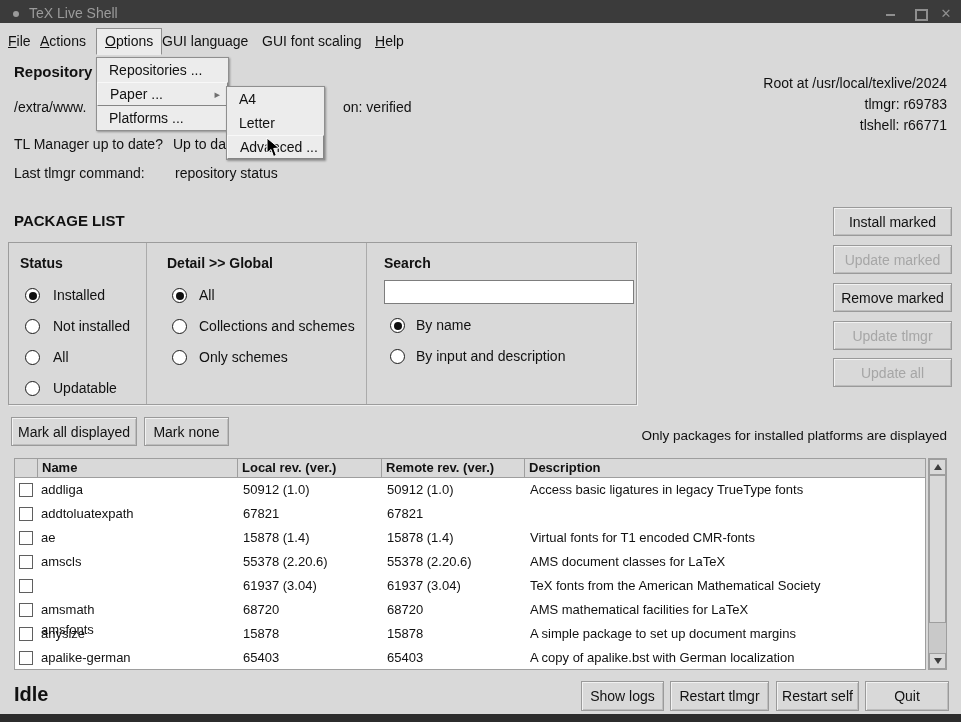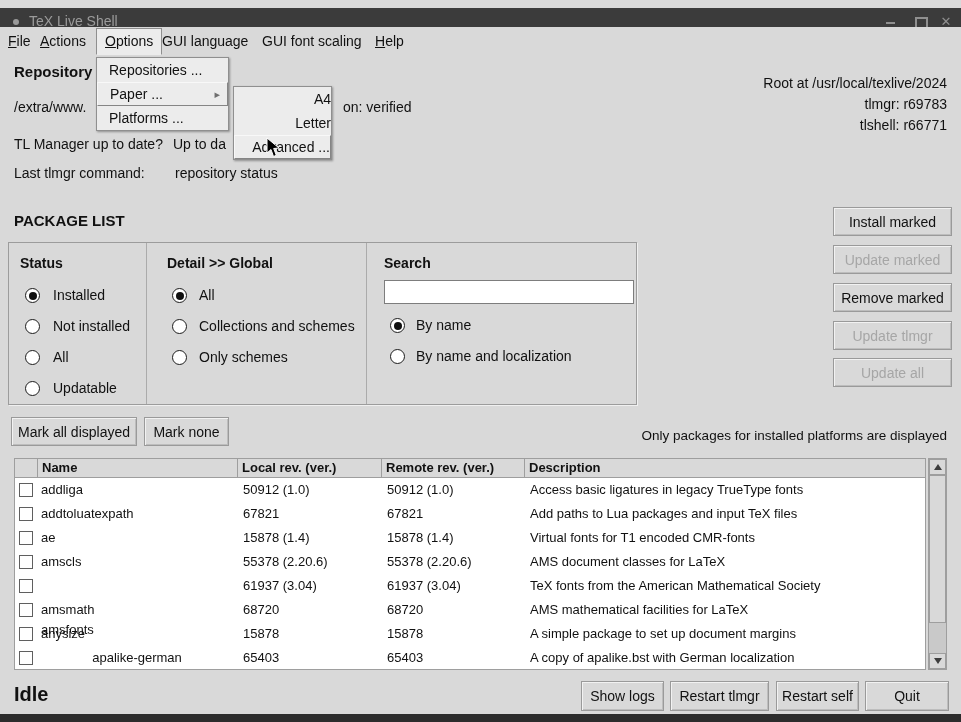--- a/index.html
+++ b/index.html
@@ -5,21 +5,21 @@
   html,body{margin:0;padding:0;background:#2c2c2c;}
   .window{
     position:relative;width:961px;height:722px;overflow:hidden;
     background:#d9d9d9;font-family:"Liberation Sans","DejaVu Sans",sans-serif;
     color:#111;font-size:14px;
   }
   .abs{position:absolute;}
   .bold{font-weight:bold;}
 
   
-  .titlebar{position:absolute;left:0;top:0;width:961px;height:23px;background:#3b3b3b;margin-top:8px;}
+  .titlebar{position:absolute;left:0;top:0;width:961px;height:23px;background:#3b3b3b;}
   .title-dot{position:absolute;left:13px;top:11px;width:6px;height:6px;border-radius:50%;background:#9a9a9a;}
   .title-text{position:absolute;left:29px;top:0;line-height:27px;color:#9b9b9b;font-size:14px;}
   .winbtn{position:absolute;top:0;width:24px;height:27px;color:#8f8f8f;text-align:center;line-height:27px;}
   .min-bar{position:absolute;left:8px;top:14px;width:9px;height:2px;background:#8f8f8f;}
   .max-box{position:absolute;left:7px;top:9px;width:9px;height:8px;border:2px solid #8f8f8f;}
   .close-x{font-size:13px;font-weight:bold;}
 
   
   .menubar{position:absolute;left:0;top:27px;width:961px;height:28px;background:#d9d9d9;}
   .mb-item{position:absolute;top:0;height:28px;line-height:28px;font-size:14px;display:inline-block;}
@@ -143,21 +143,21 @@
     <span class="radio" style="left:163px;top:76px;"></span>
     <span class="rlabel" style="left:190px;top:75px;">Collections and schemes</span>
     <span class="radio" style="left:163px;top:107px;"></span>
     <span class="rlabel" style="left:190px;top:106px;">Only schemes</span>
 
     <div class="abs bold" style="left:375px;top:12px;">Search</div>
     <input class="search-input" type="text" value="" style="">
     <span class="radio checked" style="left:381px;top:75px;"></span>
     <span class="rlabel" style="left:407px;top:74px;">By name</span>
     <span class="radio" style="left:381px;top:106px;"></span>
-    <span class="rlabel" style="left:407px;top:105px;">By name and localization</span>
+    <span class="rlabel" style="left:407px;top:105px;">By input and description</span>
   </div>
 
   <div class="btn" style="left:833px;top:207px;width:117px;height:27px;">Install marked</div>
   <div class="btn disabled" style="left:833px;top:245px;width:117px;height:27px;">Update marked</div>
   <div class="btn" style="left:833px;top:283px;width:117px;height:27px;text-align:right;">Remove marked</div>
   <div class="btn disabled" style="left:833px;top:321px;width:117px;height:27px;">Update tlmgr</div>
   <div class="btn disabled" style="left:833px;top:358px;width:117px;height:27px;">Update all</div>
 
   <div class="btn" style="left:11px;top:417px;width:124px;height:27px;">Mark all displayed</div>
   <div class="btn" style="left:144px;top:417px;width:83px;height:27px;">Mark none</div>
@@ -177,21 +177,20 @@
       <span class="tcell" style="left:26px;width:192px;">addliga</span>
       <span class="tcell" style="left:228px;width:140px;">50912 (1.0)</span>
       <span class="tcell" style="left:372px;width:139px;">50912 (1.0)</span>
       <span class="tcell" style="left:515px;width:395px;">Access basic ligatures in legacy TrueType fonts</span>
     </div>
     <div class="trow">
       <span class="cb"></span>
       <span class="tcell" style="left:26px;width:192px;">addtoluatexpath</span>
       <span class="tcell" style="left:228px;width:140px;">67821</span>
       <span class="tcell" style="left:372px;width:139px;">67821</span>
-      <span class="tcell" style="left:515px;width:395px;">Add paths to Lua packages and input TeX files</span>
     </div>
     <div class="trow">
       <span class="cb"></span>
       <span class="tcell" style="left:26px;width:192px;">ae</span>
       <span class="tcell" style="left:228px;width:140px;">15878 (1.4)</span>
       <span class="tcell" style="left:372px;width:139px;">15878 (1.4)</span>
       <span class="tcell" style="left:515px;width:395px;">Virtual fonts for T1 encoded CMR-fonts</span>
     </div>
     <div class="trow">
       <span class="cb"></span>
@@ -216,21 +215,21 @@
     </div>
     <div class="trow">
       <span class="cb"></span>
       <span class="tcell" style="left:26px;width:192px;">anysize</span>
       <span class="tcell" style="left:228px;width:140px;">15878</span>
       <span class="tcell" style="left:372px;width:139px;">15878</span>
       <span class="tcell" style="left:515px;width:395px;">A simple package to set up document margins</span>
     </div>
     <div class="trow">
       <span class="cb"></span>
-      <span class="tcell" style="left:26px;width:192px;text-align:center;">apalike-german</span>
+      <span class="tcell" style="left:26px;width:192px;">apalike-german</span>
       <span class="tcell" style="left:228px;width:140px;">65403</span>
       <span class="tcell" style="left:372px;width:139px;">65403</span>
       <span class="tcell" style="left:515px;width:395px;">A copy of apalike.bst with German localization</span>
     </div>
   </div>
 
   <div class="sbar">
     <div class="sbtn" style="top:0;">
         <span class="tri-up"></span>
       </div>
@@ -249,21 +248,21 @@
 
   <div class="menu" style="left:96px;top:57px;width:131px;">
     <div class="menu-item">Repositories ...</div>
     <div class="menu-item active">
       <span>Paper ...</span>
       <span class="cascade">▸</span>
     </div>
     <div class="menu-item">Platforms ...</div>
   </div>
 
-  <div class="menu" style="left:233px;top:86px;width:97px;text-align:right;">
+  <div class="menu" style="left:226px;top:86px;width:97px;">
     <div class="menu-item">A4</div>
     <div class="menu-item">Letter</div>
     <div class="menu-item active">Advanced ...</div>
   </div>
 
   <svg class="cursor-svg" width="14" height="21" viewBox="0 0 14 21">
     <path d="M1,1 L1,16 L5,12.5 L7.5,19.5 L10.3,18.3 L7.7,11.5 L13,11 Z" fill="#000" stroke="#fff" stroke-width="1"></path>
   </svg>
 
 </div>

